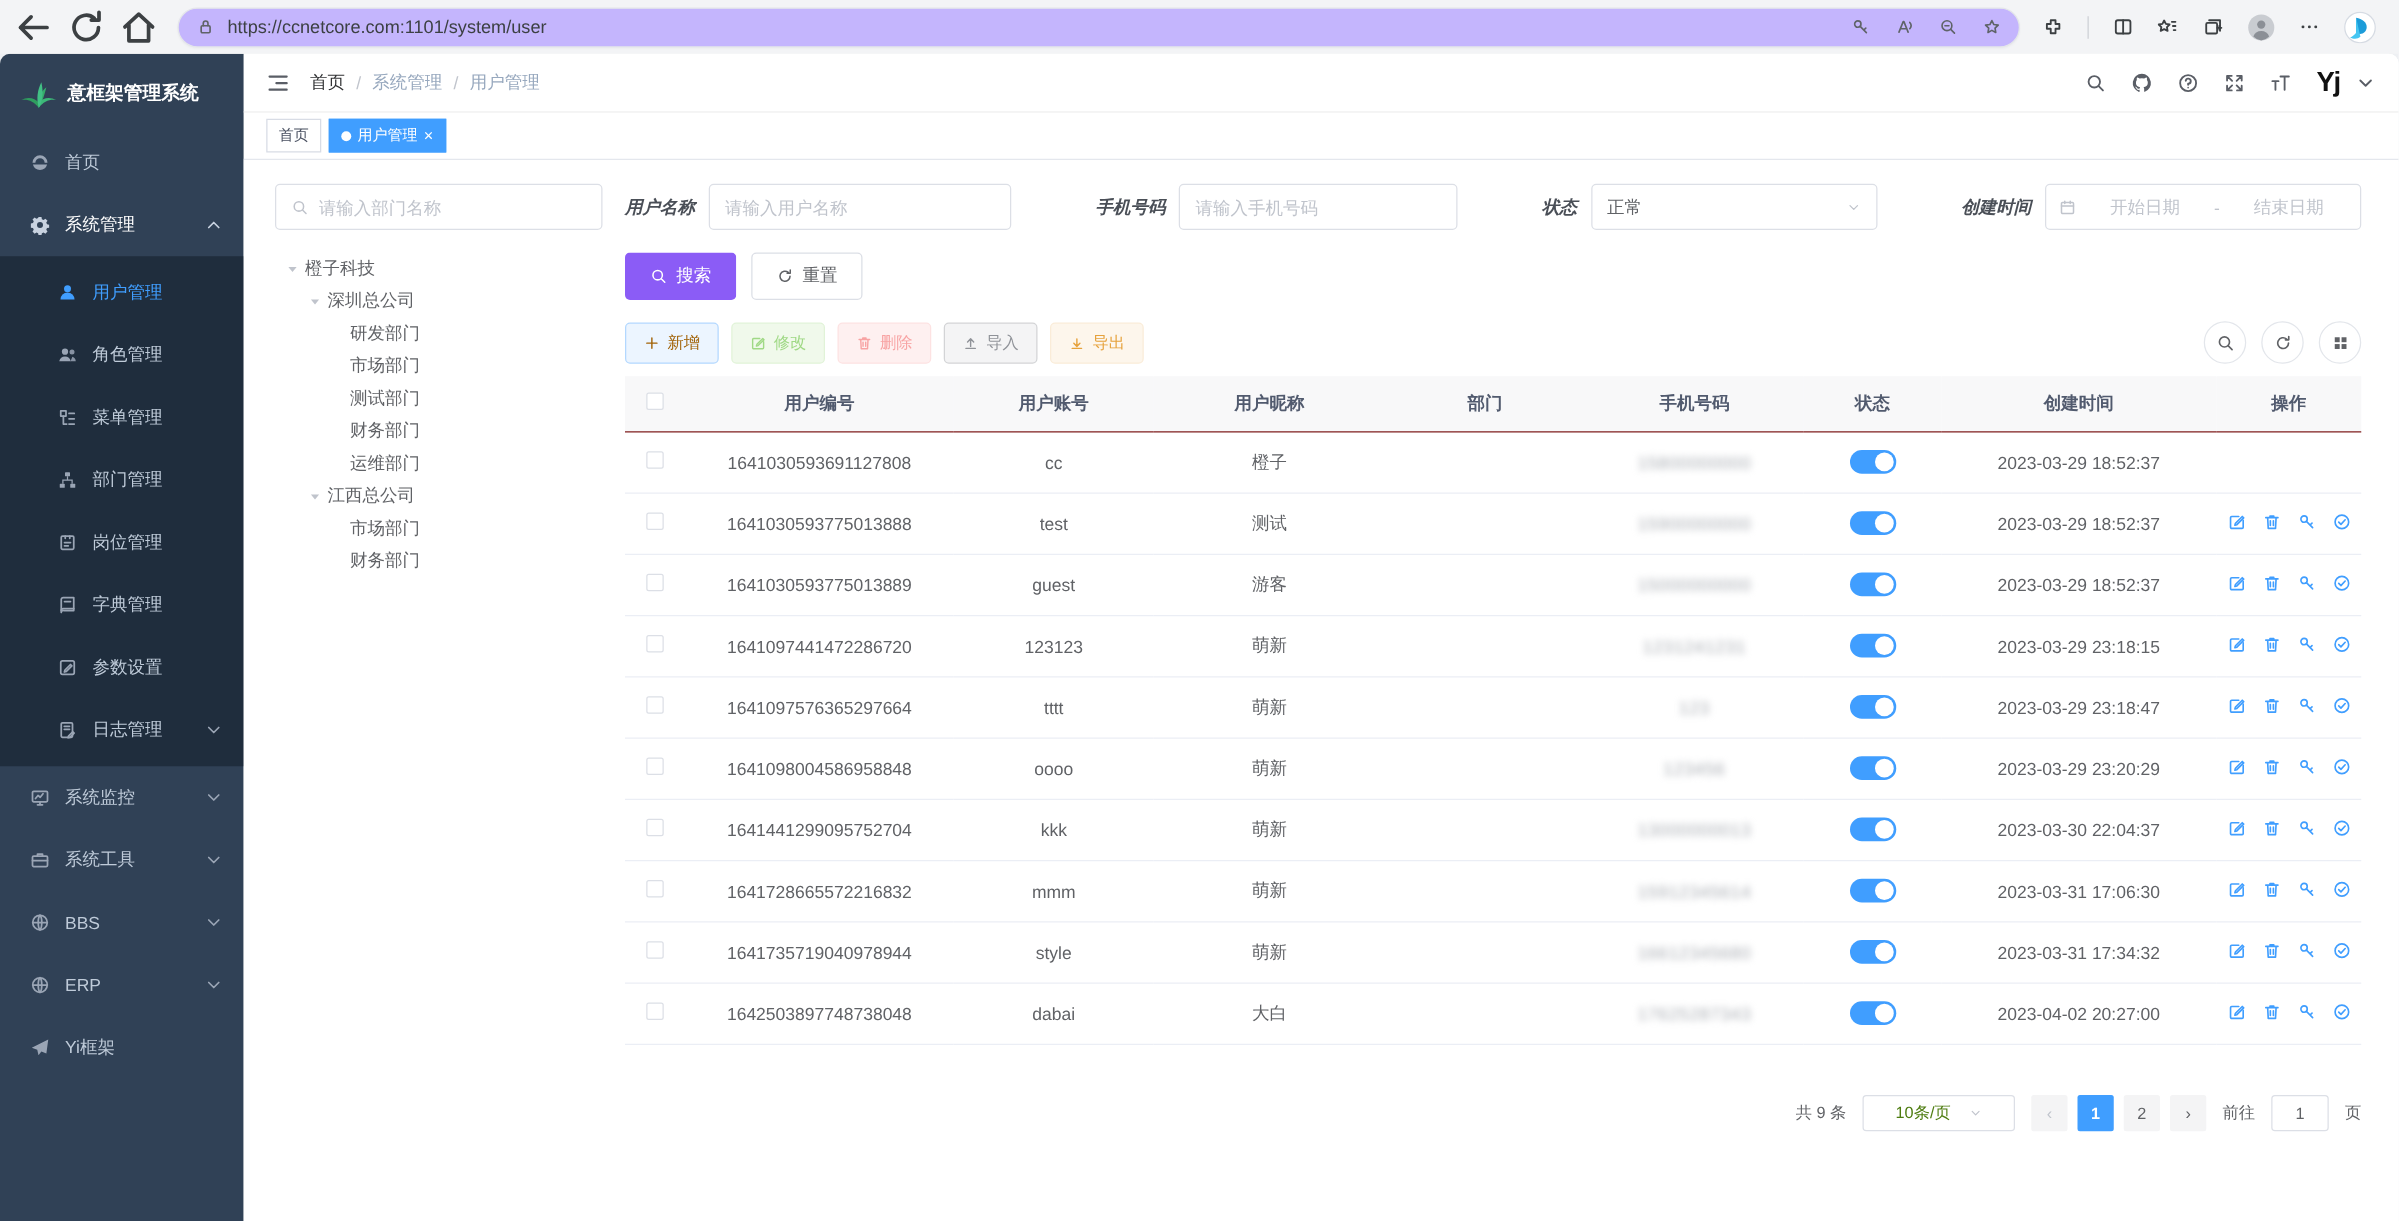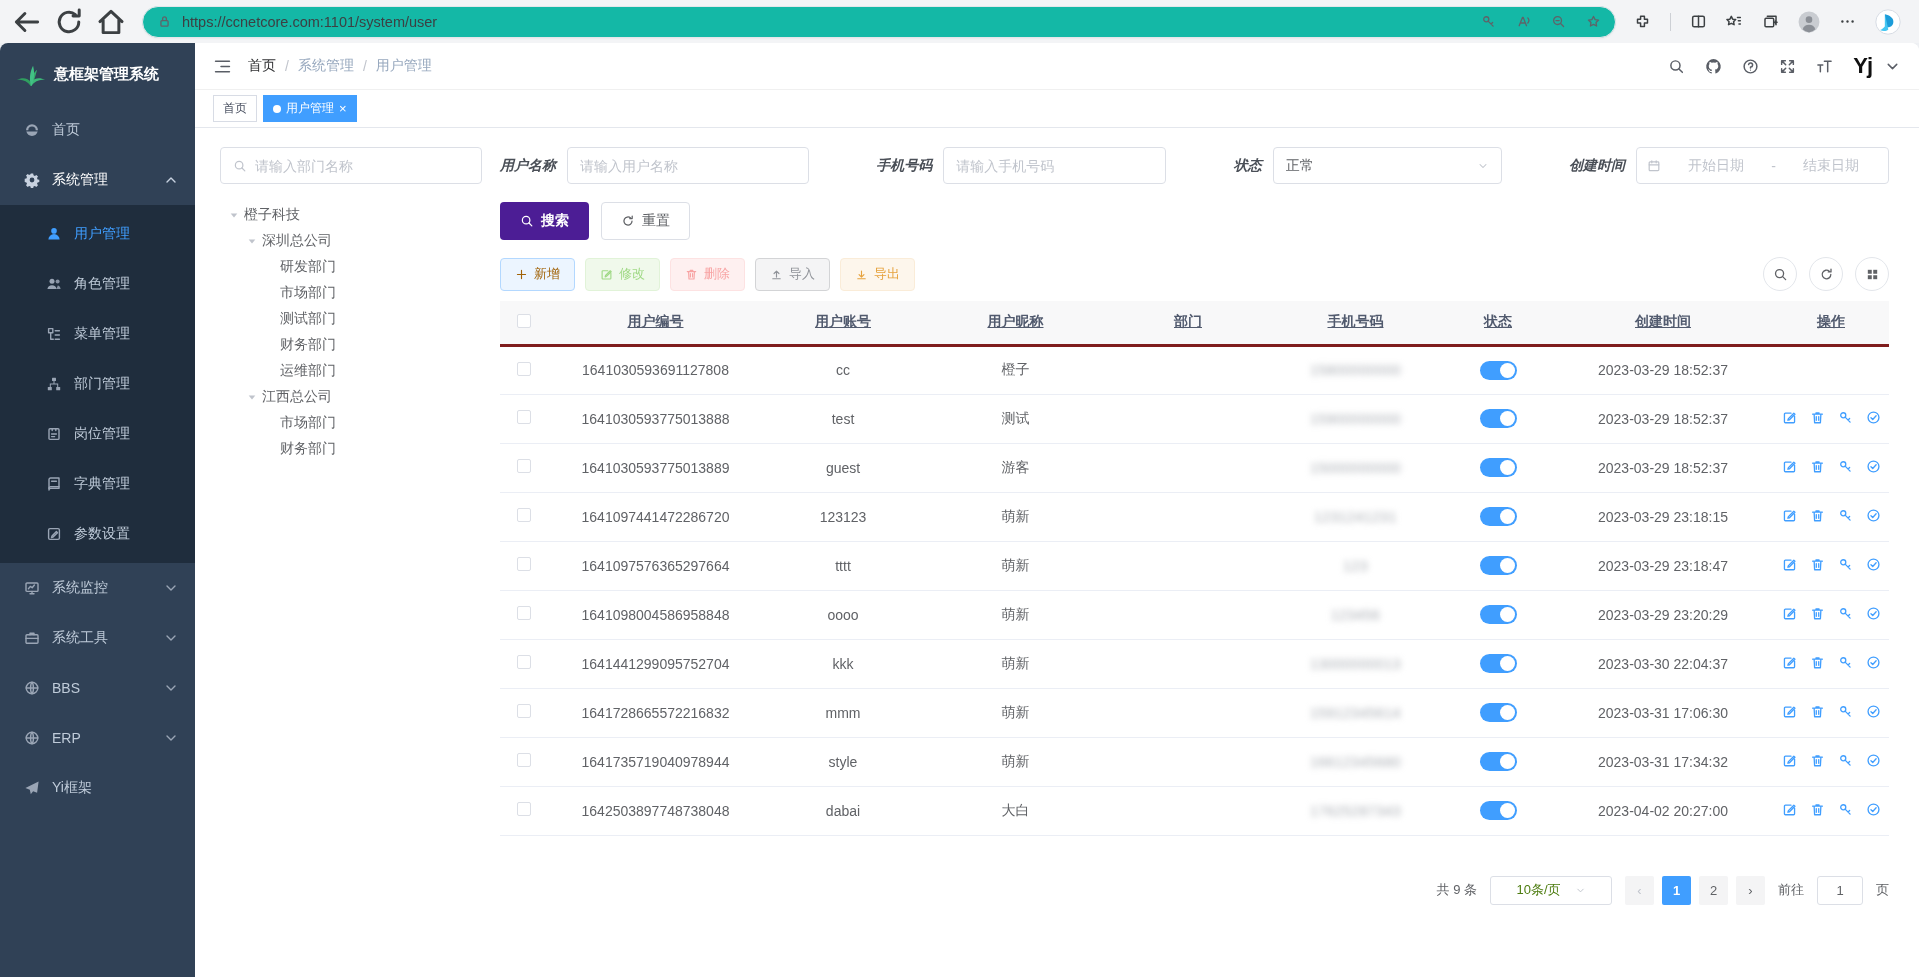--- a/index.html
+++ b/index.html
@@ -5,21 +5,21 @@
   * { box-sizing: border-box; margin: 0; padding: 0; }
   html,body { width:1919px; height:977px; overflow:hidden; }
   body { font-family:"Liberation Sans","DejaVu Sans",sans-serif; background:#eef0f3; font-size:14px; color:#606266; }
   .icon, .bicon { display:inline-flex; width:1em; height:1em; align-items:center; justify-content:center; flex:0 0 auto; }
   .icon svg, .bicon svg { width:100%; height:100%; display:block; }
 
   
   .browser-bar { height:43px; background:#f3f4f6; display:flex; align-items:center; padding:0 14px 0 10px; gap:6px; }
   .nav-left { display:flex; align-items:center; gap:8px; }
   .nav-left .bicon { font-size:17px; color:#3c4043; width:34px; height:34px; border-radius:6px; }
-  .url-pill { flex:1; height:32px; background:#14b8a6; border:1px solid #e4e6ea; border-radius:17px; display:flex; align-items:center; padding:0 14px; margin:0 8px; box-shadow:0 1px 2px rgba(0,0,0,.04); }
+  .url-pill { flex:1; height:32px; background:#c4b5fd; border:1px solid #e4e6ea; border-radius:17px; display:flex; align-items:center; padding:0 14px; margin:0 8px; box-shadow:0 1px 2px rgba(0,0,0,.04); }
   .url-pill .bicon { font-size:15px; color:#5f6368; }
   .url-text { margin-left:10px; color:#3c4043; font-size:14.5px; white-space:nowrap; }
   .pill-spacer { flex:1; }
   .pill-icons { display:flex; align-items:center; gap:20px; }
   .nav-right { display:flex; align-items:center; gap:19px; padding:0 4px; }
   .nav-right .bicon { font-size:17px; color:#3c4043; }
   .bicon[data-name="divider"] { width:1px; height:18px; background:#cdd0d5; border-radius:0; }
   .bicon[data-name="profile-avatar"] { font-size:22px; }
   .bicon[data-name="copilot-icon"] { font-size:26px; }
 
@@ -81,38 +81,38 @@
   .fselect { width:229px; height:37px; border:1px solid #dcdfe6; border-radius:4px; display:flex; align-items:center; padding:0 12px; color:#606266; cursor:pointer; }
   .fselect .caret { margin-left:auto; font-size:12px; color:#c0c4cc; }
   .fdate { width:253px; height:37px; border:1px solid #dcdfe6; border-radius:4px; display:flex; align-items:center; padding:0 10px; gap:8px; color:#c0c4cc; }
   .fdate .icon { font-size:14px; color:#c0c4cc; }
   .fdate .dph { flex:1; text-align:center; }
   .fdate .dsep { color:#c0c4cc; }
 
   .btns-row { margin-top:18px; display:flex; gap:12px; }
   .btn { height:38px; border-radius:4px; display:inline-flex; align-items:center; gap:7px; padding:0 19px; font-size:14px; cursor:pointer; border:1px solid transparent; }
   .btn .icon { font-size:14px; }
-  .btn-primary { background:#4c1d95; color:#fff;font-weight:bold; }
+  .btn-primary { background:#8b5cf6; color:#fff; }
   .btn-plain { background:#fff; border-color:#dcdfe6; color:#606266; }
 
   .toolbar-row { margin-top:17px; display:flex; align-items:center; gap:10px; }
   .tbtn { height:33px; border-radius:4px; display:inline-flex; align-items:center; gap:6px; padding:0 14px; font-size:13px; cursor:pointer; border:1px solid; }
   .tbtn .icon { font-size:13px; }
   .tbtn.primary { background:#ecf5ff; border-color:#b3d8ff; color:#a16207; }
   .tbtn.success { background:#f0f9eb; border-color:#e1f3d8; color:#a0d986; }
   .tbtn.danger  { background:#fef0f0; border-color:#fde2e2; color:#f8a3a3; }
   .tbtn.info    { background:#f4f4f5; border-color:#d3d4d6; color:#909399; }
   .tbtn.warning { background:#fdf6ec; border-color:#faecd8; color:#e6a23c; }
   .toolbar-right { margin-left:auto; display:flex; gap:12px; }
   .circ { width:34px; height:34px; border-radius:50%; border:1px solid #e3e6eb; display:inline-flex; align-items:center; justify-content:center; font-size:15px; color:#606266; cursor:pointer; background:#fff; }
 
   table.grid { margin-top:10px; width:100%; border-collapse:collapse; table-layout:fixed; }
   .grid th { background:#f8f8f9; height:44px; font-size:14px; font-weight:700; color:#515a6e; text-align:center; }
   .grid td { height:49px; border-bottom:1px solid #ebeef5; font-size:14px; color:#606266; text-align:center; white-space:nowrap; overflow:hidden; }
-  .grid tr.head-row th { border-bottom:3px solid #7f1d1d;text-decoration:underline; }
+  .grid tr.head-row th { border-bottom:1px solid #7f1d1d; }
   .cb { width:14px; height:14px; border:1px solid #dcdfe6; border-radius:2px; background:#fff; display:inline-block; cursor:pointer; }
   .switch { width:37px; height:19px; border-radius:10px; background:#409eff; position:relative; display:inline-block; cursor:pointer; vertical-align:middle; }
   .switch::after { content:''; position:absolute; top:2px; right:2px; width:15px; height:15px; border-radius:50%; background:#fff; }
   .masked { filter:blur(3px); color:#a9adb3; letter-spacing:.5px; }
   .ops { display:inline-flex; gap:13px; }
   .ops .icon { font-size:15px; color:#409eff; cursor:pointer; }
 
   .pagination { margin-top:40px; display:flex; align-items:center; justify-content:flex-end; gap:13px; font-size:13px; color:#606266; padding-bottom:20px; }
   .psize { width:122px; height:29px; border:1px solid #dcdfe6; border-radius:3px; display:flex; align-items:center; justify-content:center; gap:14px; cursor:pointer; color:#4d7c0f; }
   .psize .caret { font-size:11px; color:#c0c4cc; }
@@ -322,20 +322,34 @@
             <span data-name="sidebar-item-label">字典管理</span>
           </div>
           <div class="menu-item" data-name="sidebar-item-param-settings">
             <span class="icon" data-name="param-icon">
               <svg viewBox="0 0 16 16" fill="none" stroke="currentColor" stroke-width="1.4" stroke-linecap="round" stroke-linejoin="round">
                 <rect x="2.6" y="2.6" width="10.8" height="10.8" rx="1.4"></rect>
                 <path d="M6 10l4.4-4.4 1.1 1.1L7.1 11.1l-1.6.5z"></path>
               </svg>
             </span>
             <span data-name="sidebar-item-label">参数设置</span>
+          </div>
+          <div class="menu-item" data-name="sidebar-item-log-management">
+            <span class="icon" data-name="log-icon">
+              <svg viewBox="0 0 16 16" fill="none" stroke="currentColor" stroke-width="1.4" stroke-linecap="round" stroke-linejoin="round">
+                <rect x="3" y="2.2" width="9" height="11.6" rx="1"></rect>
+                <path d="M5.4 5h4.2M5.4 7.4h4.2M8.8 12.8l3.4-3.4 1.1 1.1-3.4 3.4-1.4.3z"></path>
+              </svg>
+            </span>
+            <span data-name="sidebar-item-label">日志管理</span>
+            <span class="icon menu-caret" data-name="caret-down">
+              <svg viewBox="0 0 16 16" fill="none" stroke="currentColor" stroke-width="1.4" stroke-linecap="round" stroke-linejoin="round">
+                <path d="M4 6l4 4 4-4"></path>
+              </svg>
+            </span>
           </div>
         </div>
         <div class="menu-item" data-name="sidebar-item-system-monitor">
           <span class="icon" data-name="monitor-icon">
             <svg viewBox="0 0 16 16" fill="none" stroke="currentColor" stroke-width="1.4" stroke-linecap="round" stroke-linejoin="round">
               <rect x="2" y="3" width="12" height="8.4" rx="1"></rect>
               <path d="M6 13.8h4M8 11.4v2.4M4.4 8.8l2-2.4 1.8 1.4 2.2-2.8"></path>
             </svg>
           </span>
           <span data-name="sidebar-item-label">系统监控</span>

